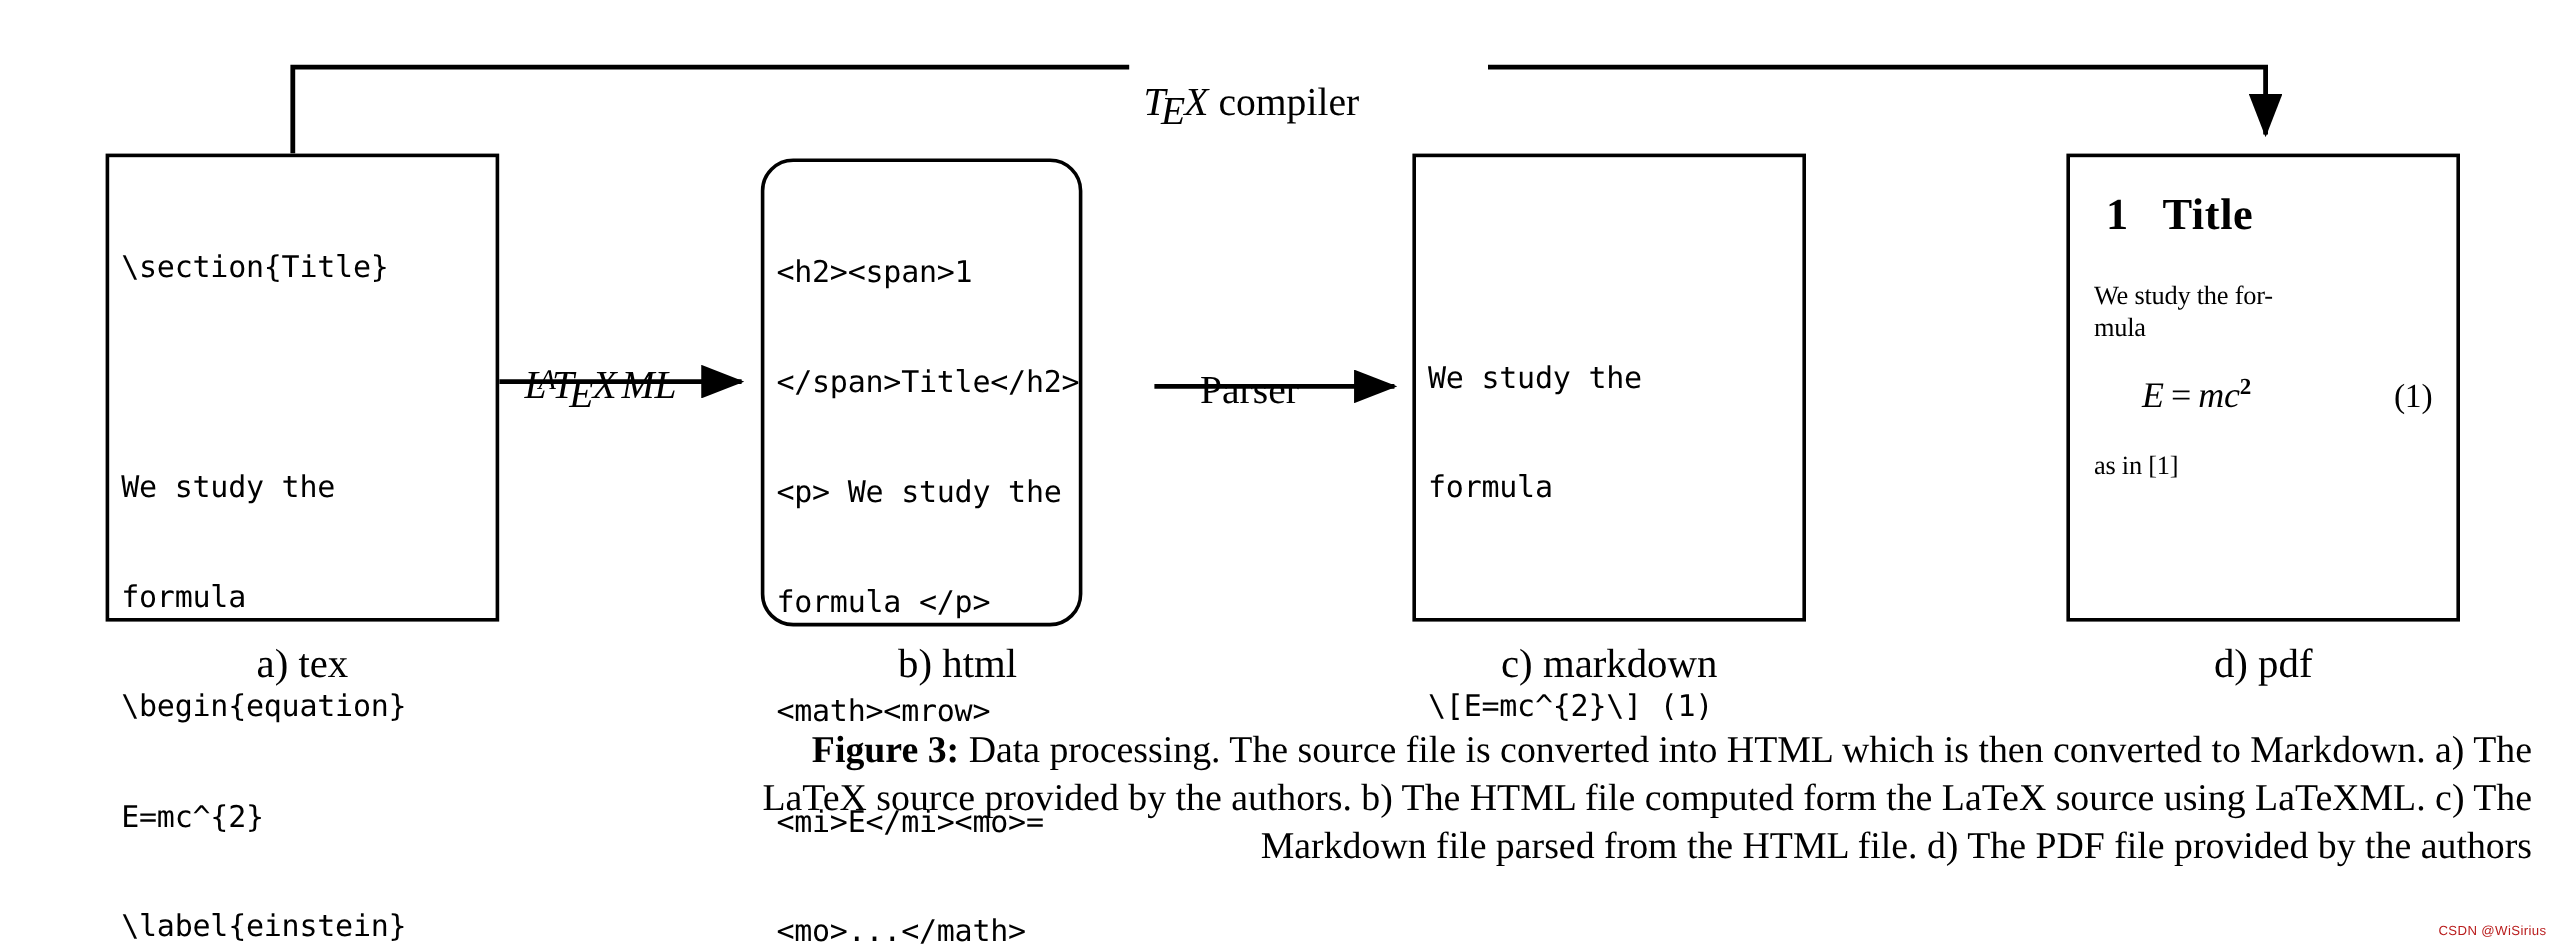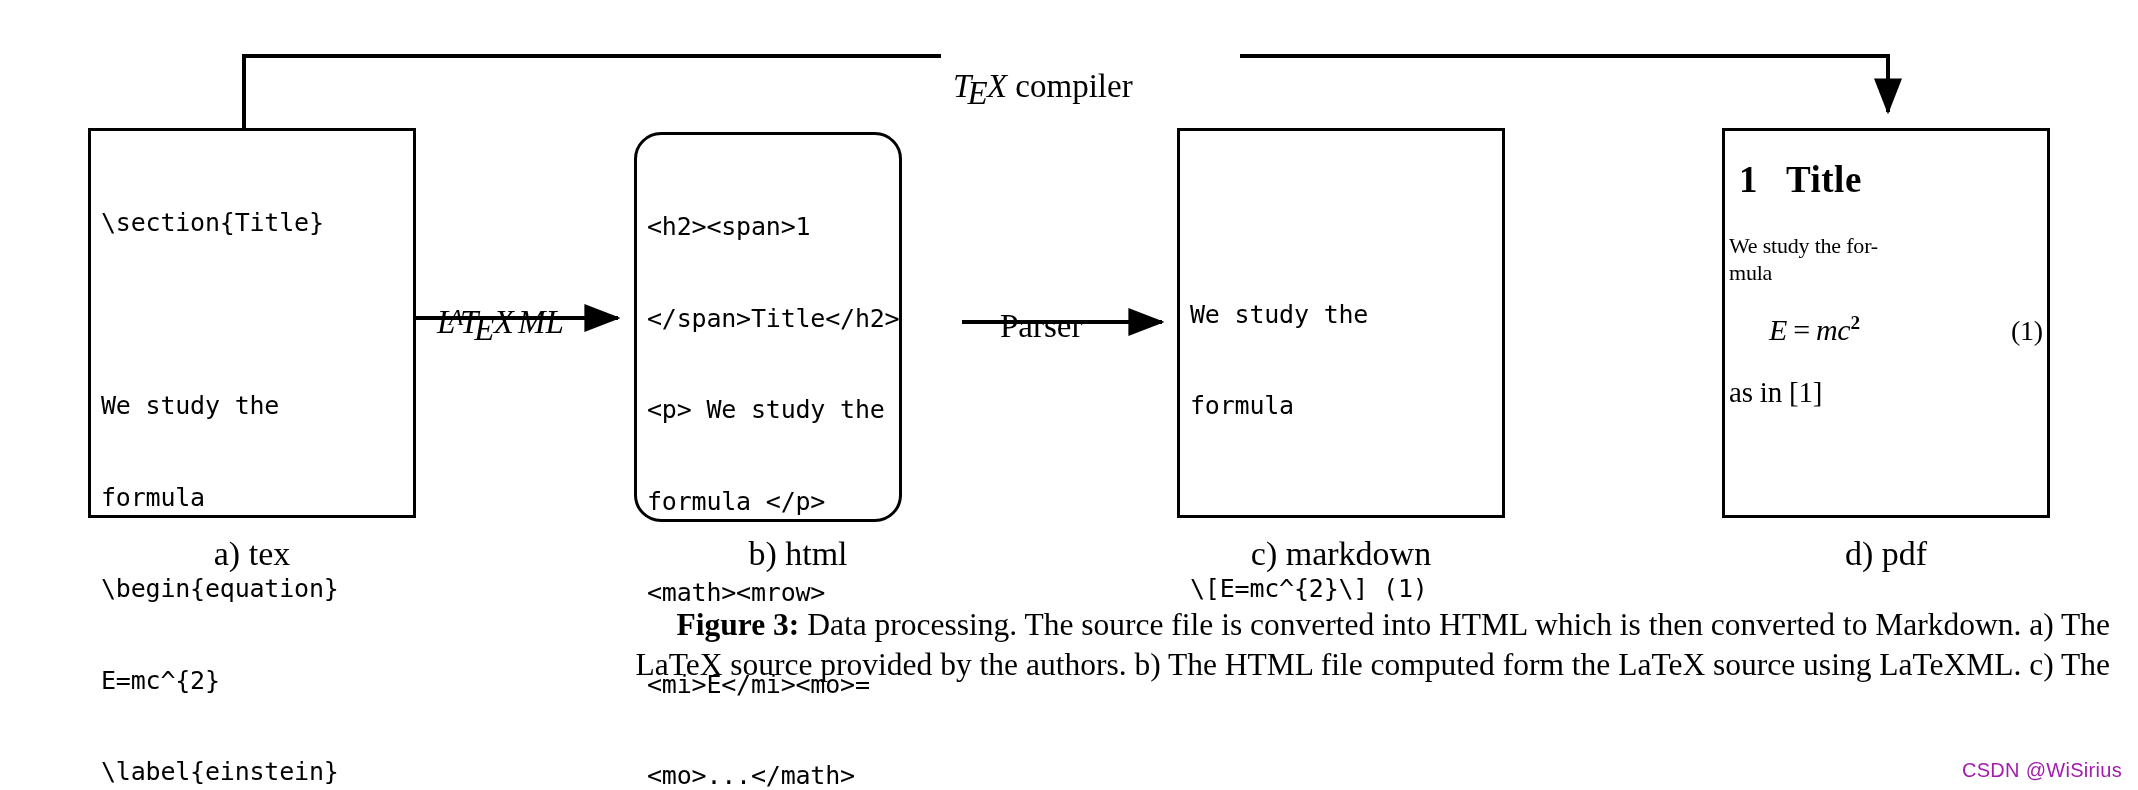--- a/index.html
+++ b/index.html
@@ -35,21 +35,21 @@
     line-height: 30.5px;
     white-space: pre;
     padding: 16px 0 10px 10px;
     letter-spacing: -0.2px;
   }
   #box-tex   { left: 88px;  top: 128px; width: 328px; height: 390px; }
   #box-html  { left: 634px; top: 132px; width: 268px; height: 390px; border-radius: 27px; }
   #box-md    { left: 1177px;top: 128px; width: 328px; height: 390px; }
   #box-pdf   { left: 1722px;top: 128px; width: 328px; height: 390px;
                font-family: "Liberation Serif", serif; white-space: normal;
-               font-size: 26px; line-height: 1.25; padding: 18px 4px; }
+               font-size: 26px; line-height: 1.25; padding: 18px 20px; }
 
   .code-line { display: block; }
 
   
   .pdf-heading {
     font-weight: bold;
     font-size: 37px;
     margin: 8px 0 30px 10px;
     letter-spacing: 0.5px;
   }
@@ -72,21 +72,21 @@
     font-size: 30px;
     white-space: nowrap;
   }
   .pdf-eq .op { font-style: normal; margin: 0 6px; }
   .pdf-eq sup { font-size: 0.64em; font-style: normal; font-weight: bold; vertical-align: super; }
   .pdf-eqnum {
     margin-left: auto;
     font-size: 28px;
     font-style: normal;
   }
-  .pdf-tail { font-size: 29px; margin-top: 14px; }
+  .pdf-tail { font-size: 22px; margin-top: 14px; }
 
   
   .sub-caption {
     position: absolute;
     font-size: 34px;
     text-align: center;
     width: 328px;
     top: 535px;
   }
   #cap-a { left: 88px; }
@@ -150,22 +150,22 @@
   }
   #caption .cap-lead { font-weight: bold; }
   .cap-line { display: block; white-space: nowrap; }
 
   
   #watermark {
     position: absolute;
     right: 16px;
     bottom: 8px;
     font-family: "Liberation Sans", sans-serif;
-    font-size: 20px;
-    color: #a21caf;
+    font-size: 11px;
+    color: #b91c1c;
     letter-spacing: 0.3px;
   }
 </style>
 </head>
 <body>
 
 <div id="figure-stage">
 
   <svg id="wire-layer" viewBox="0 0 2138 790" width="2138" height="790" xmlns="http://www.w3.org/2000/svg">
     <defs>
@@ -251,15 +251,16 @@
   <div class="sub-caption" id="cap-a">a) tex</div>
   <div class="sub-caption" id="cap-b">b) html</div>
   <div class="sub-caption" id="cap-c">c) markdown</div>
   <div class="sub-caption" id="cap-d">d) pdf</div>
 
 </div>
 
 <div id="caption">
   <span class="cap-line"><span class="cap-lead">Figure 3:</span> <span>Data processing. The source file is converted into HTML which is then converted to Markdown. a) The</span></span>
   <span class="cap-line">LaTeX source provided by the authors. b) The HTML file computed form the LaTeX source using LaTeXML. c) The</span>
+  <span class="cap-line">Markdown file parsed from the HTML file. d) The PDF file provided by the authors</span>
 </div>
 
 <div id="watermark">CSDN @WiSirius</div>
 
 </body></html>

